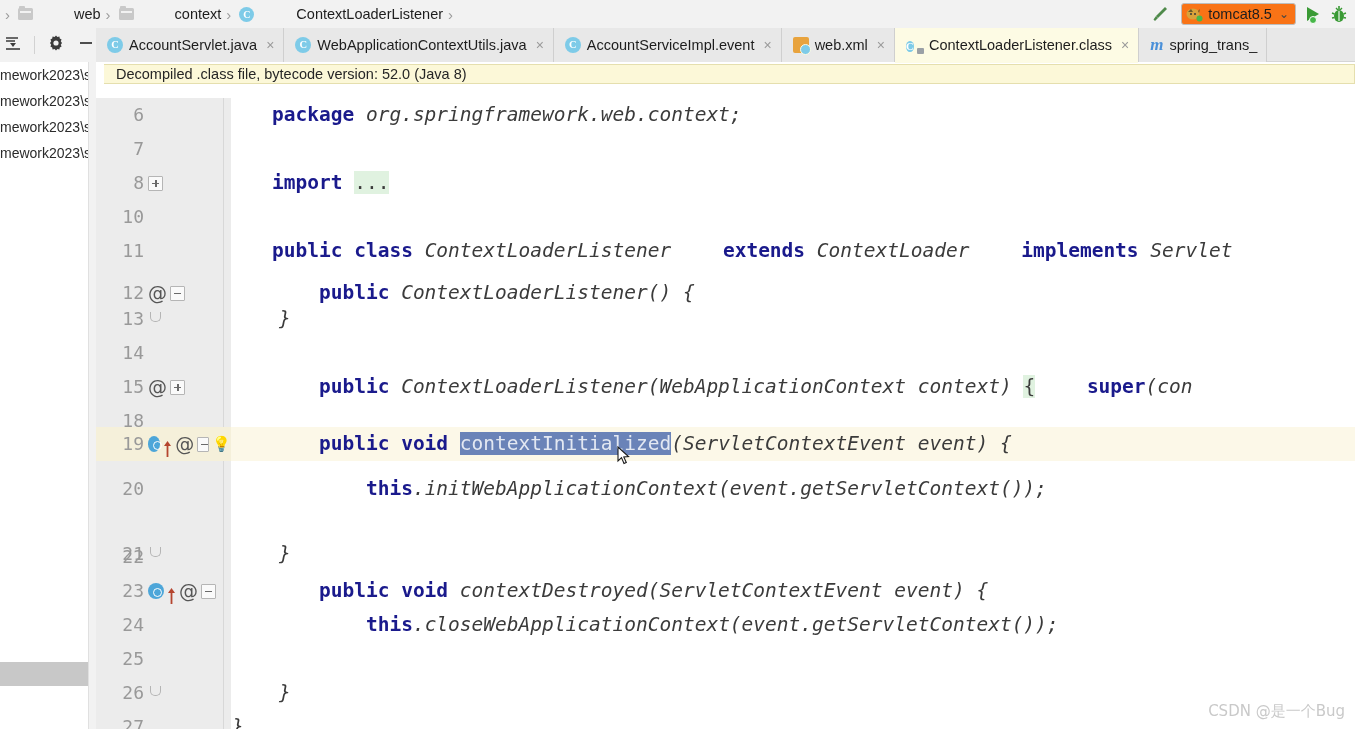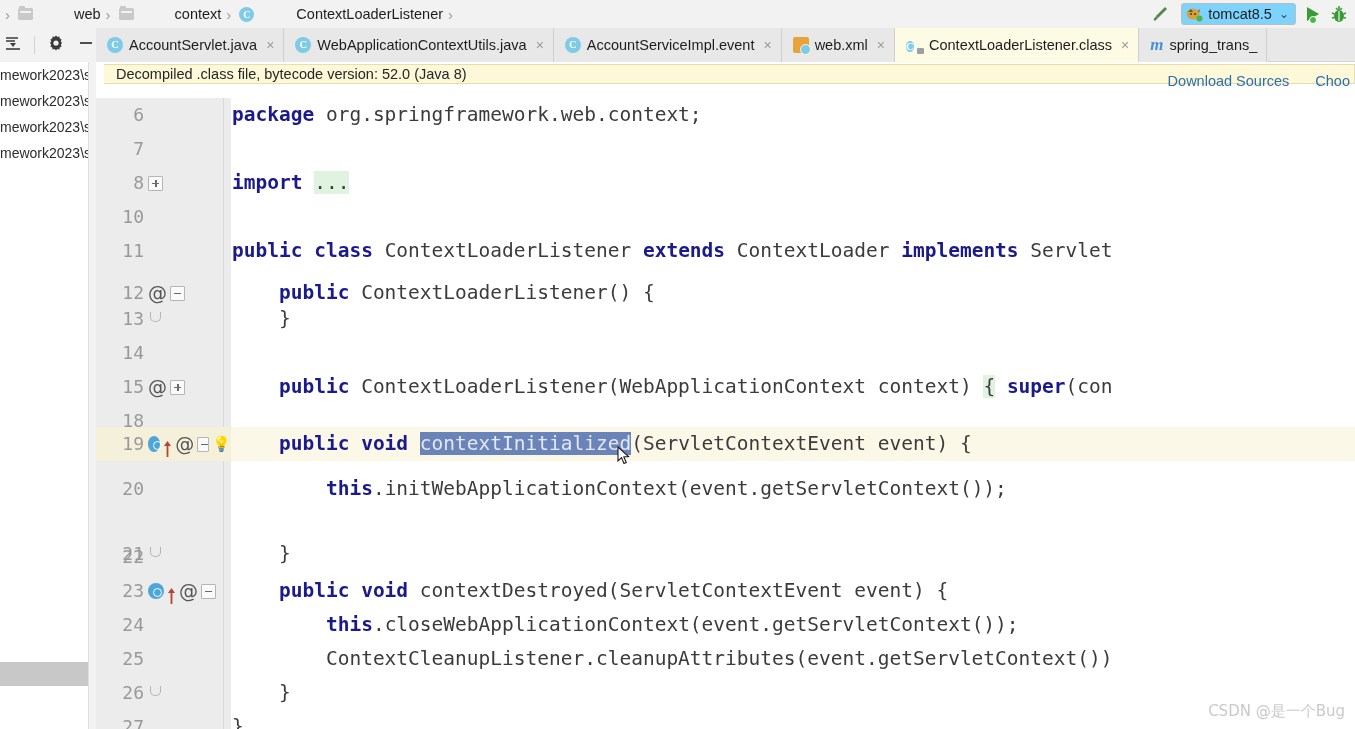--- a/index.html
+++ b/index.html
@@ -38,21 +38,21 @@
     margin-right: 6px; font-family: "Liberation Serif", serif;
   }
   #run-config-toolbar {
     position: absolute; right: 0; top: 0; height: 28px;
     display: flex; align-items: center; gap: 11px; padding-right: 7px;
   }
   .hammer-icon { width: 20px; height: 20px; }
   #run-config-box {
     display: flex; align-items: center; gap: 5px;
     border: 1px solid #bdbdbd; border-radius: 3px;
-    background: #7dd3fc; height: 22px; padding: 0 6px 0 4px;
+    background: #f97316; height: 22px; padding: 0 6px 0 4px;
     font-size: 14.5px; color: #1d1d1d;
   }
   .tomcat-icon { width: 17px; height: 15px; position: relative; }
   .caret-down { font-size: 12px; color: #444; margin-left: 2px; }
   .tri-run {
     width: 0; height: 0; border-left: 12px solid #3a9a35;
     border-top: 7px solid transparent; border-bottom: 7px solid transparent;
     position: relative;
   }
   .tri-run:after {
@@ -183,22 +183,22 @@
     position: absolute; left: 52px; width: 83px; height: 34px;
     display: flex; align-items: center; gap: 3px;
   }
   .code-text {
     position: absolute; left: 136px; line-height: 34px;
     font-family: "DejaVu Sans Mono", monospace; font-size: 19.5px;
     white-space: pre; color: #3b3b3b;
   }
   .hl-line { background: #fcf8e8; }
 
-  .kw { color: #1a1a8c; font-weight: bold; }
-  .pl { color: #3b3b3b; }
+  .kw { color: #1a1a8c; font-weight: bold; margin-left: 40px; }
+  .pl { color: #3b3b3b; font-style: italic; }
   .sel { background: #6a83b8; color: #e3e8f2; }
   .brace-hl { background: #e0f2e0; }
 
   
   .g-at {
     font-size: 19px; color: #555555; line-height: 1;
     font-family: "DejaVu Sans", sans-serif;
   }
   .g-fold {
     width: 15px; height: 15px; border: 1px solid #b5b5b5;
@@ -357,24 +357,20 @@
     <span class="tab-close">×</span>
   </div>
   <div class="tab">
     <span class="ico-m">m</span>
     <span>spring_trans_</span>
   </div>
 </div>
 
 <div id="decompile-banner">
   <span>Decompiled .class file, bytecode version: 52.0 (Java 8)</span>
-  <div id="decompile-actions">
-    <span class="banner-link">Download Sources</span>
-    <span class="banner-link">Choo</span>
-  </div>
 </div>
 
 <div id="editor">
   <div id="gutter"></div>
   <div id="gutter-edge"></div>
   <div id="code-lines">
       <div class="code-line" style="top: 0px;"><span class="ln">6</span><span class="gutter-marks"></span><span class="code-text"><span class="kw">package </span><span class="pl">org.springframework.web.context;</span></span></div>
       <div class="code-line" style="top: 34px;"><span class="ln">7</span><span class="gutter-marks"></span><span class="code-text"></span></div>
       <div class="code-line" style="top: 68px;"><span class="ln">8</span><span class="gutter-marks"><span class="g-fold plus"></span></span><span class="code-text"><span class="kw">import </span><span class="brace-hl">...</span></span></div>
       <div class="code-line" style="top: 102px;"><span class="ln">10</span><span class="gutter-marks"></span><span class="code-text"></span></div>
@@ -389,21 +385,21 @@
               <rect x="3.6" y="5" width="1.8" height="12" fill="#b5452f"></rect>
             </svg></span><span class="g-at">@</span><span class="g-fold"></span><span class="g-bulb">💡</span></span><span class="code-text"><span class="kw">    public void </span><span class="sel">contextInitialized</span><span class="pl">(ServletContextEvent event) {</span></span></div>
       <div class="code-line" style="top: 374px;"><span class="ln">20</span><span class="gutter-marks"></span><span class="code-text"><span class="kw">        this</span><span class="pl">.initWebApplicationContext(event.getServletContext());</span></span></div>
       <div class="code-line" style="top: 408px; margin-top: 31px;"><span class="ln">21</span><span class="gutter-marks"><span class="g-fold brack"></span></span><span class="code-text"><span class="pl">    }</span></span></div>
       <div class="code-line" style="top: 442px;"><span class="ln">22</span><span class="gutter-marks"></span><span class="code-text"></span></div>
       <div class="code-line" style="top: 476px;"><span class="ln">23</span><span class="gutter-marks"><span class="g-impl"></span><span class="g-arrow"><svg width="9" height="18" viewBox="0 0 9 18">
               <path d="M4.5 1 L8 6 H1 Z" fill="#b5452f"></path>
               <rect x="3.6" y="5" width="1.8" height="12" fill="#b5452f"></rect>
             </svg></span><span class="g-at">@</span><span class="g-fold"></span></span><span class="code-text"><span class="kw">    public void </span><span class="pl">contextDestroyed(ServletContextEvent event) {</span></span></div>
       <div class="code-line" style="top: 510px;"><span class="ln">24</span><span class="gutter-marks"></span><span class="code-text"><span class="kw">        this</span><span class="pl">.closeWebApplicationContext(event.getServletContext());</span></span></div>
-      <div class="code-line" style="top: 544px;"><span class="ln">25</span><span class="gutter-marks"></span><span class="code-text"><span class="pl">        ContextCleanupListener.cleanupAttributes(event.getServletContext())</span></span></div>
+      <div class="code-line" style="top: 544px;"><span class="ln">25</span><span class="gutter-marks"></span></div>
       <div class="code-line" style="top: 578px;"><span class="ln">26</span><span class="gutter-marks"><span class="g-fold brack"></span></span><span class="code-text"><span class="pl">    }</span></span></div>
       <div class="code-line" style="top: 612px;"><span class="ln">27</span><span class="gutter-marks"></span><span class="code-text"><span class="pl">}</span></span></div>
     </div>
 <div style="position: absolute; left: 521px; top: 348px; width: 14px; height: 20px; pointer-events: none;"><svg width="14" height="20" viewBox="0 0 14 20">
         <path d="M1 1 L1 15 L4.5 11.6 L7 17.5 L9.3 16.5 L6.8 10.9 L11.5 10.6 Z" fill="#ffffff" stroke="#1a1a1a" stroke-width="1.1"></path>
       </svg></div>
   </div>
 
 <div id="watermark">CSDN @是一个Bug</div>
 

